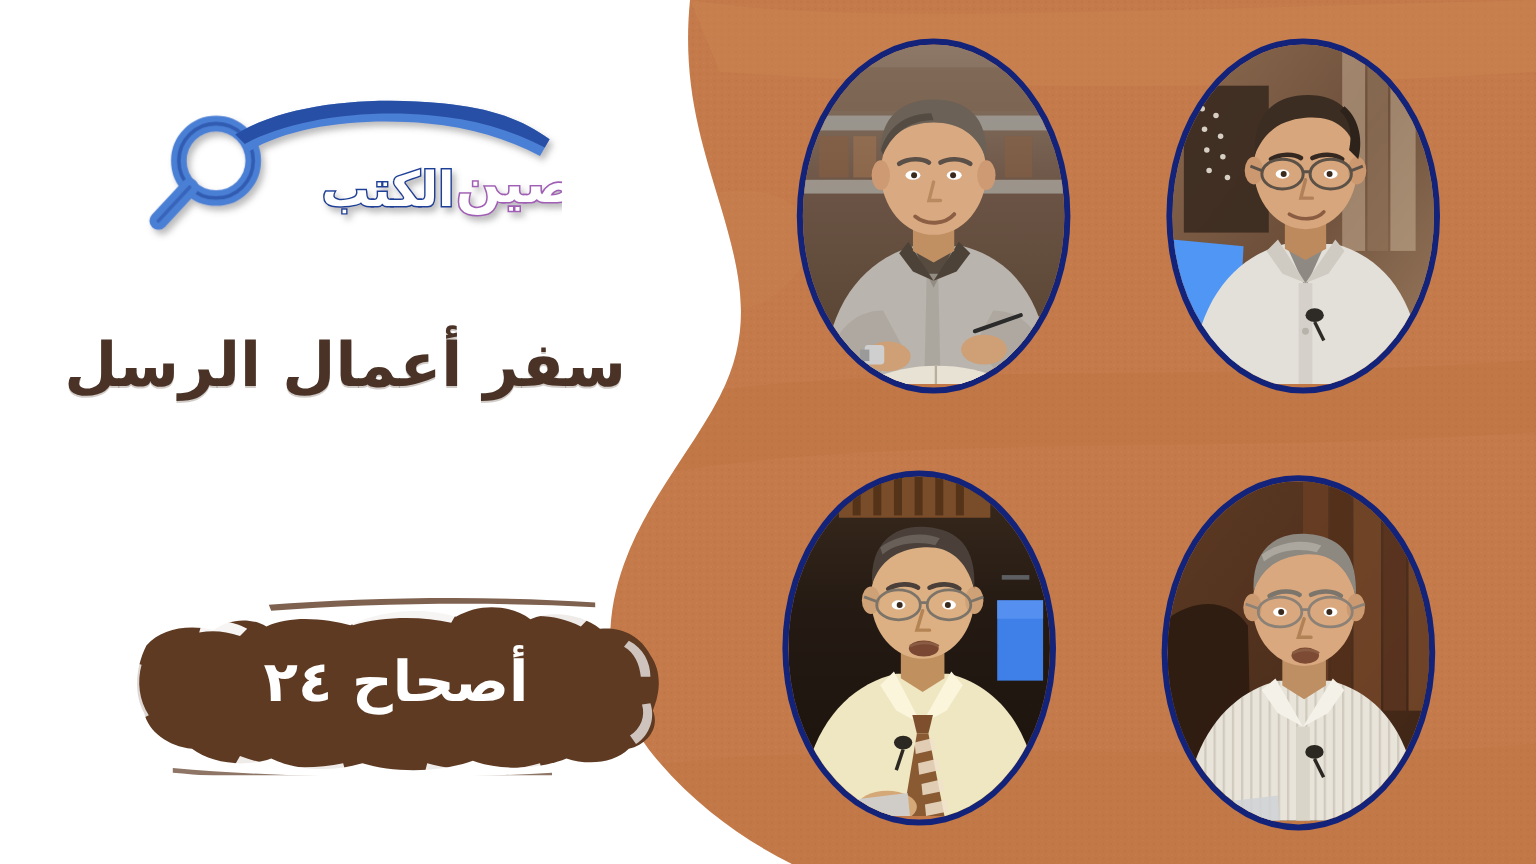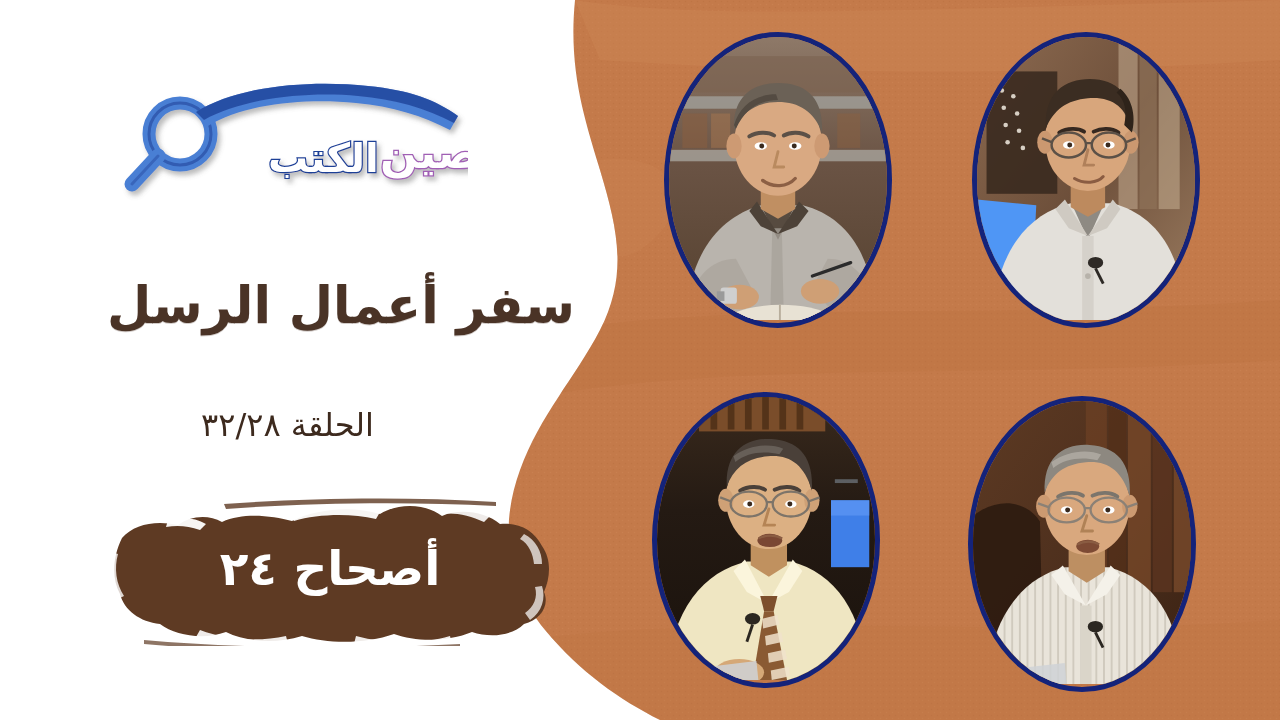--- a/index.html
+++ b/index.html
@@ -50,20 +50,21 @@
     height: 145px;
   }
   .logo svg { display: block; width: 350px; height: 145px; }
 
   
   .program-title {
     position: absolute;
     left: 0;
     top: 274px;
     width: 575px;
+    text-align: center;
     font-size: 51px;
     font-weight: bold;
     color: #4a3326;
     letter-spacing: 0;
     line-height: 1.25;
     direction: rtl;
     text-shadow: 0 1px 0 rgba(74,51,38,0.25);
   }
 
   
@@ -194,21 +195,20 @@
 
           <text x="262" y="96" text-anchor="end" font-family="'DejaVu Sans','Liberation Sans',sans-serif" font-size="44" font-weight="bold" fill="#ffffff" stroke="#a05fb4" stroke-width="2.6" paint-order="stroke" direction="rtl">فاحصين</text>
 
           <text x="150" y="100" text-anchor="end" font-family="'DejaVu Sans','Liberation Sans',sans-serif" font-size="40" font-weight="bold" fill="#ffffff" stroke="#1e3f96" stroke-width="2.4" paint-order="stroke" direction="rtl">الكتب</text>
         </g>
       </svg>
     </div>
 
     <div class="program-title">سفر أعمال الرسل</div>
 
-    <div class="episode-line">الحلقة ٣٢/٢٨</div>
 
     <div class="badge-wrap">
       <svg class="brush" viewBox="0 0 452 152" preserveAspectRatio="none">
         <path fill="#5e3a23" d="
           M 18,44
           C 30,30 52,26 74,31
           C 86,22 104,20 118,28
           C 140,18 168,22 188,27
           C 214,14 250,12 276,20
           C 296,8 322,10 338,22

